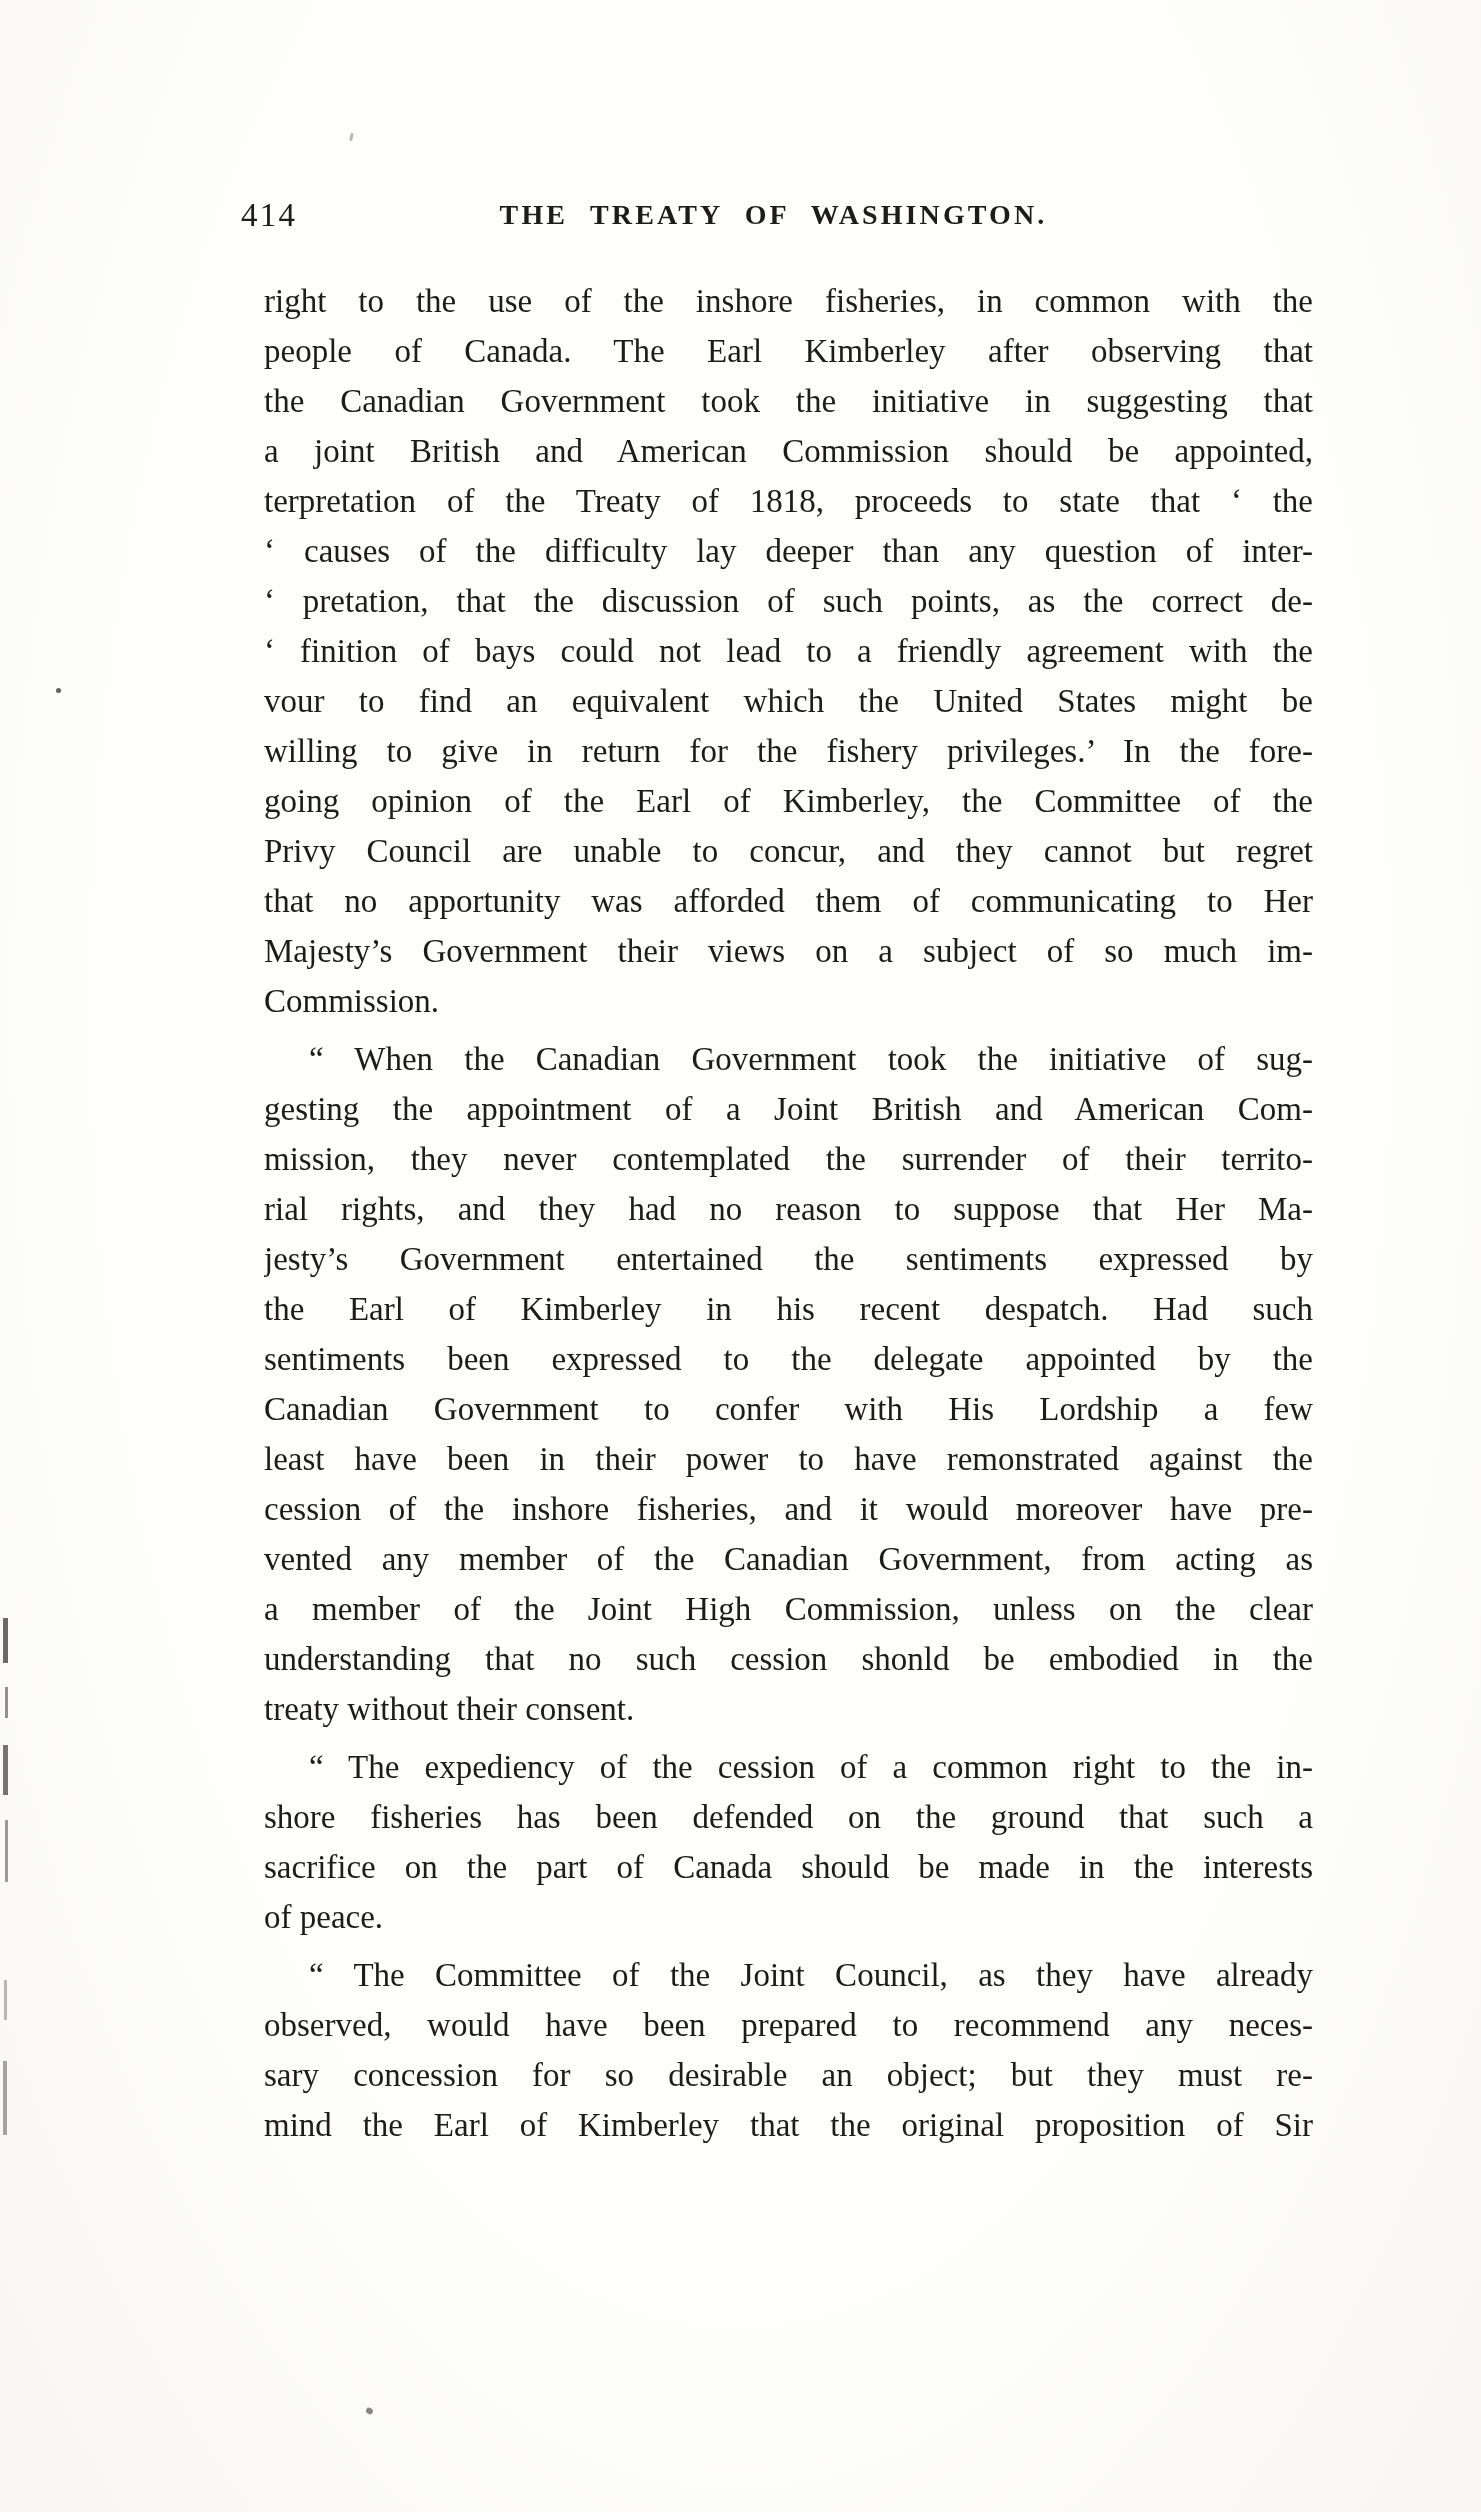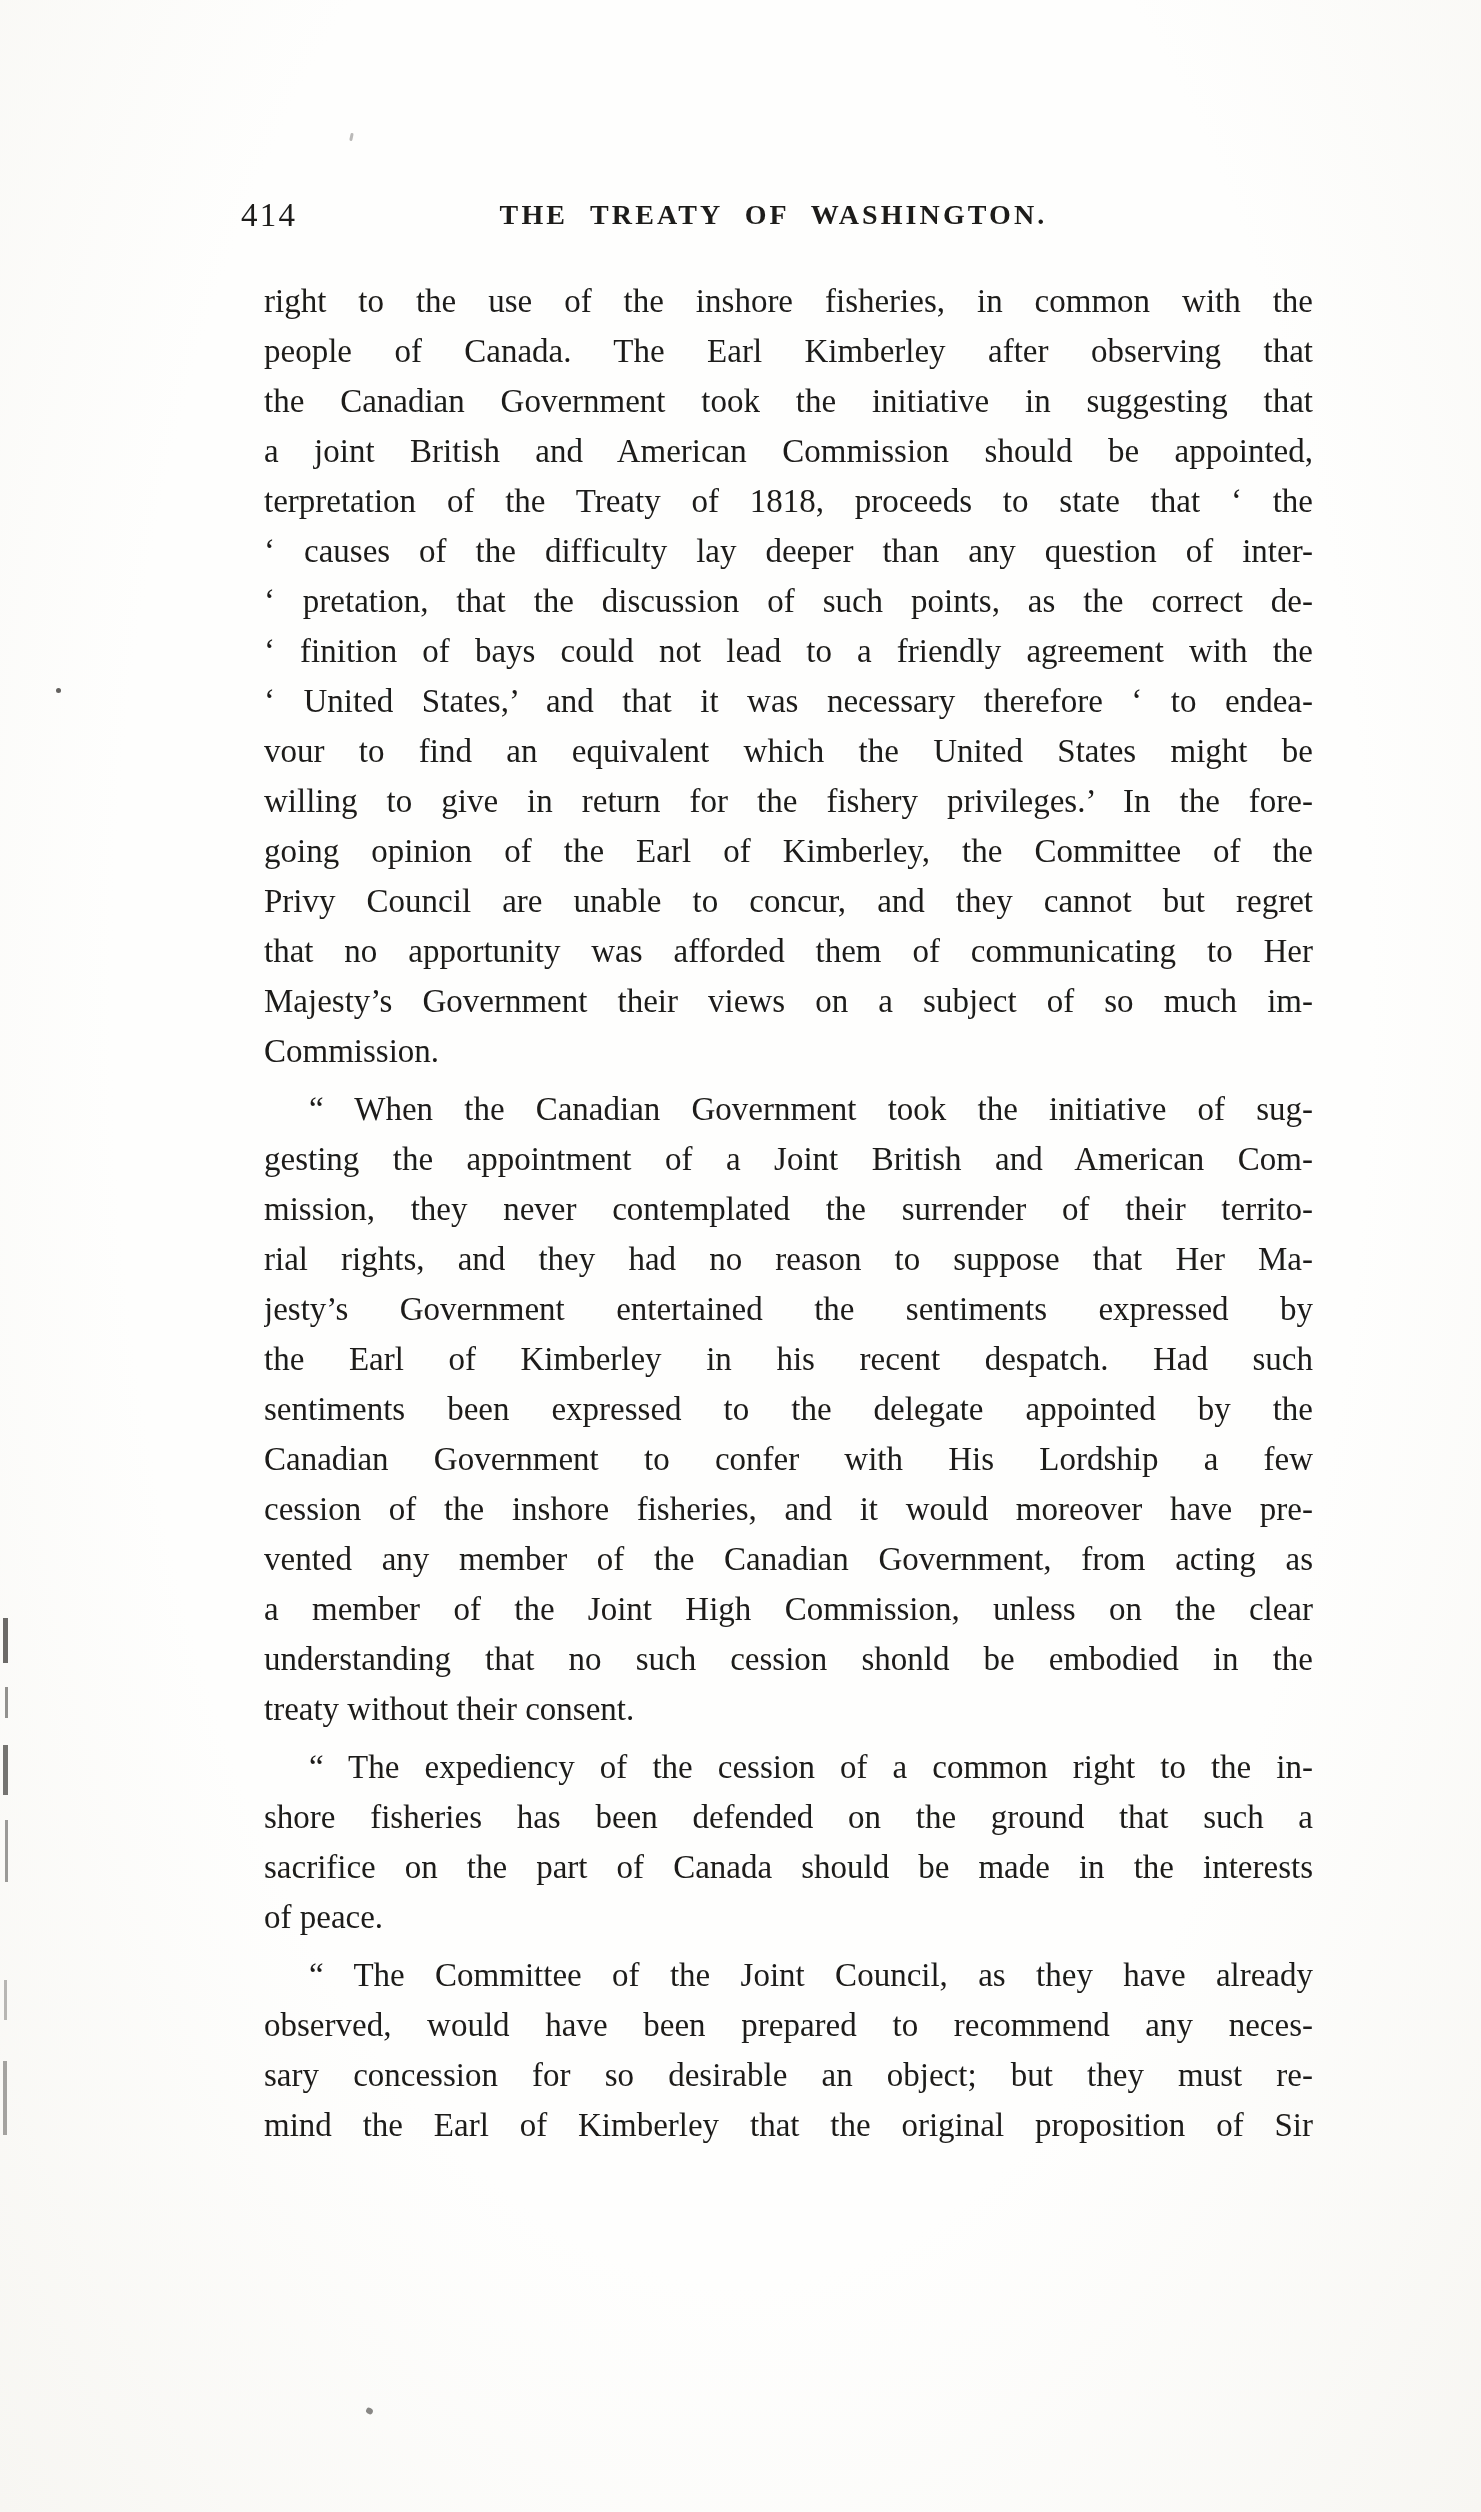--- a/index.html
+++ b/index.html
@@ -83,38 +83,38 @@
   <div class="text-body">
       <div class="paragraph">
         <div class="line">right to the use of the inshore fisheries, in common with the</div>
         <div class="line">people of Canada.  The Earl Kimberley after observing that</div>
         <div class="line">the Canadian Government took the initiative in suggesting that</div>
         <div class="line">a joint British and American Commission should be appointed,</div>
         <div class="line">terpretation of the Treaty of 1818, proceeds to state that ‘ the</div>
         <div class="line">‘ causes of the difficulty lay deeper than any question of inter-</div>
         <div class="line">‘ pretation, that the discussion of such points, as the correct de-</div>
         <div class="line">‘ finition of bays could not lead to a friendly agreement with the</div>
-        <div class="line">‘ United States,’ and that it was necessary therefore ‘ to endea-</div>
         <div class="line">vour to find an equivalent which the United States might be</div>
         <div class="line">willing to give in return for the fishery privileges.’  In the fore-</div>
         <div class="line">going opinion of the Earl of Kimberley, the Committee of the</div>
         <div class="line">Privy Council are unable to concur, and they cannot but regret</div>
         <div class="line">that no apportunity was afforded them of communicating to Her</div>
         <div class="line">Majesty’s Government their views on a subject of so much im-</div>
         <div class="line lastline">Commission.</div>
       </div>
       <div class="paragraph">
         <div class="line indent">“ When the Canadian Government took the initiative of sug-</div>
         <div class="line">gesting the appointment of a Joint British and American Com-</div>
         <div class="line">mission, they never contemplated the surrender of their territo-</div>
         <div class="line">rial rights, and they had no reason to suppose that Her Ma-</div>
         <div class="line">jesty’s Government entertained the sentiments expressed by</div>
         <div class="line">the Earl of Kimberley in his recent despatch.  Had such</div>
         <div class="line">sentiments been expressed to the delegate appointed by the</div>
         <div class="line">Canadian Government to confer with His Lordship a few</div>
+        <div class="line">least have been in their power to have remonstrated against the</div>
         <div class="line">cession of the inshore fisheries, and it would moreover have pre-</div>
         <div class="line">vented any member of the Canadian Government, from acting as</div>
         <div class="line">a member of the Joint High Commission, unless on the clear</div>
         <div class="line">understanding that no such cession shonld be embodied in the</div>
         <div class="line lastline">treaty without their consent.</div>
       </div>
       <div class="paragraph">
         <div class="line indent">“ The expediency of the cession of a common right to the in-</div>
         <div class="line">shore fisheries has been defended on the ground that such a</div>
         <div class="line">sacrifice on the part of Canada should be made in the interests</div>

